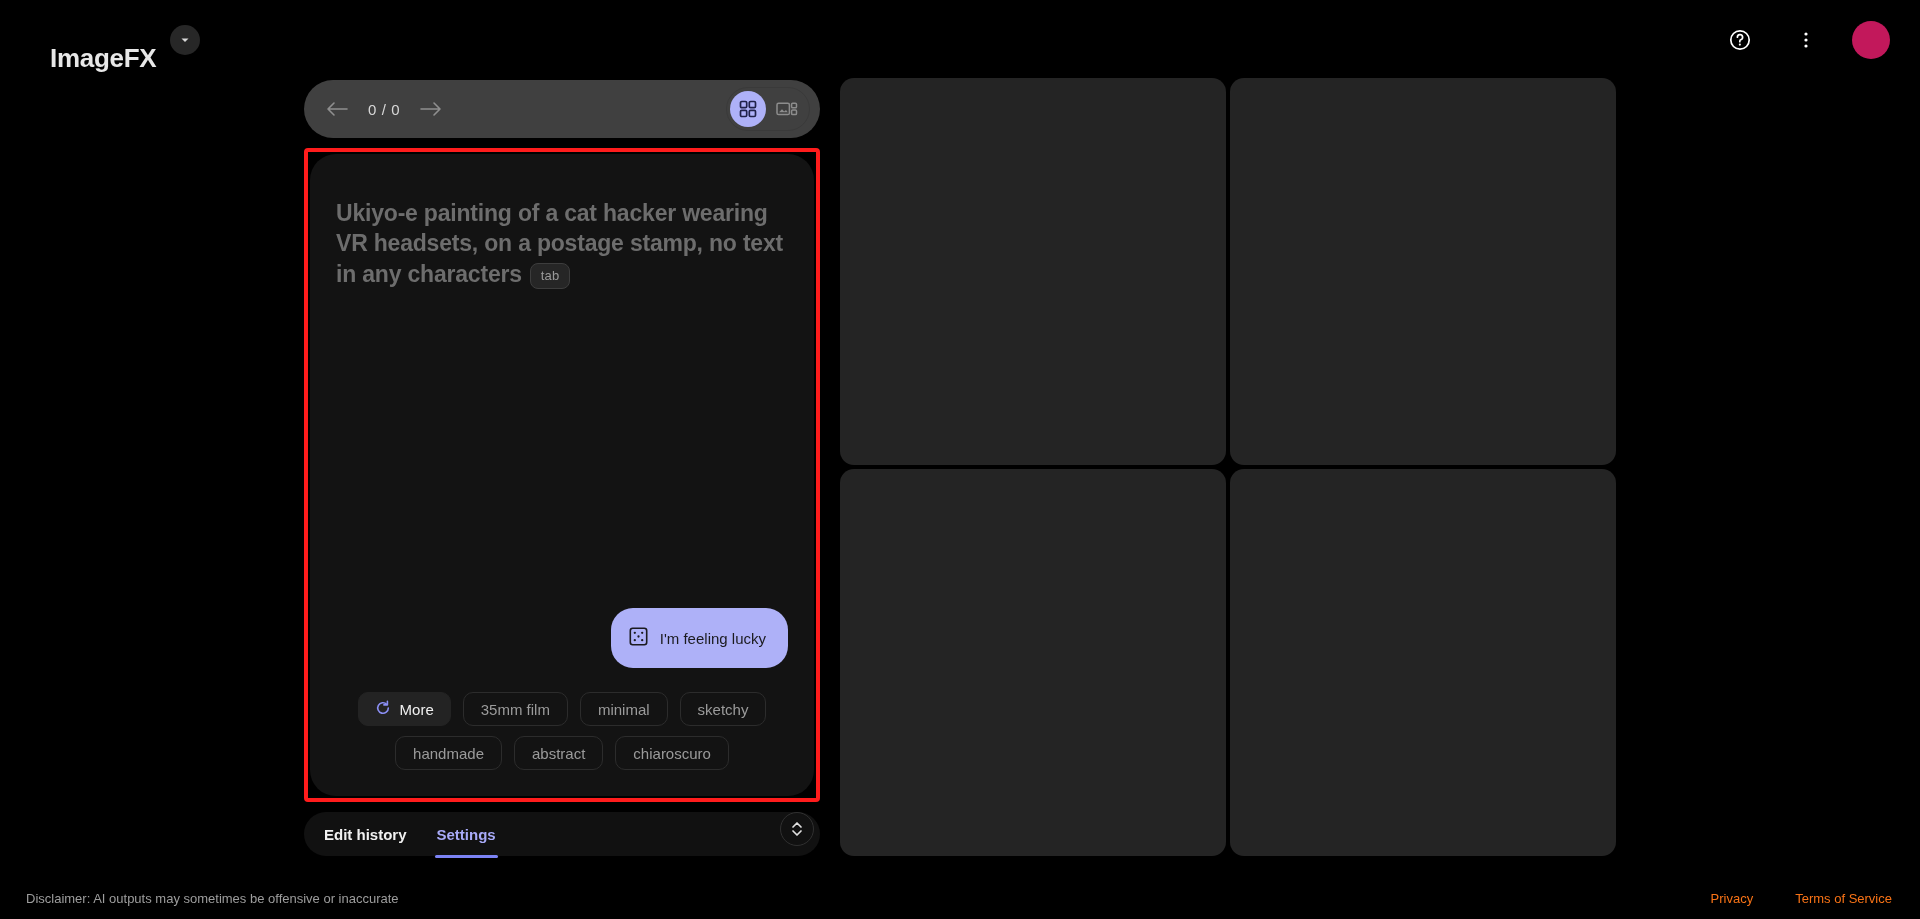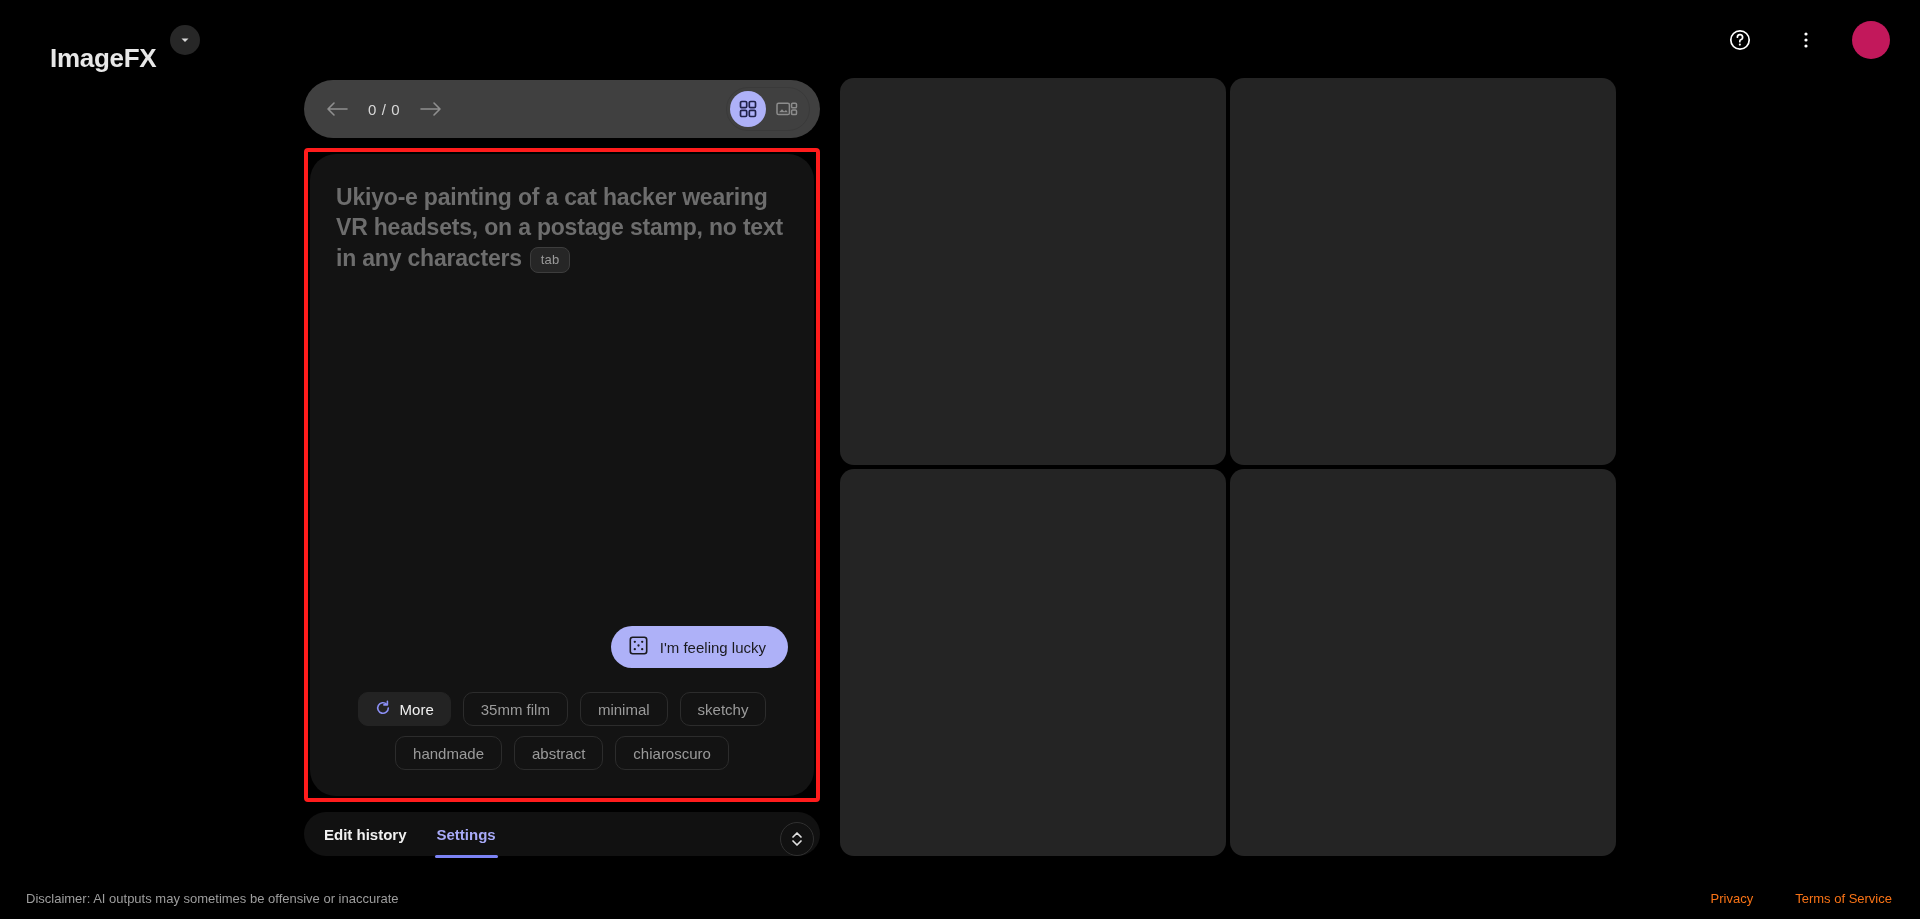--- a/index.html
+++ b/index.html
@@ -145,20 +145,21 @@
     background: #131313;
     border-radius: 26px;
     height: 642px;
     position: relative;
     display: flex;
     flex-direction: column;
   }
   .prompt-text-area {
     padding: 28px 26px 0 26px;
     flex: 1;
+    margin-top: 16px;
   }
   .prompt-text {
     font-size: 23px;
     line-height: 1.32;
     font-weight: 700;
     color: #6d6d6d;
     letter-spacing: -0.2px;
   }
   .tab-badge {
     display: inline-block;
@@ -181,21 +182,21 @@
     margin-bottom: 24px;
   }
   .lucky-btn {
     display: flex;
     align-items: center;
     gap: 12px;
     background: #aeb1f8;
     color: #1b1b1f;
     border: none;
     border-radius: 22px;
-    height: 42px;
+    height: 60px;
     padding: 0 22px 0 18px;
     font-size: 15px;
     font-family: "Liberation Sans", sans-serif;
     font-weight: 400;
     cursor: pointer;
   }
 
   .chips {
     display: flex;
     flex-wrap: wrap;
@@ -226,21 +227,21 @@
     padding: 12px 16px;
   }
 
   
   .tabs-bar {
     margin-top: 10px;
     height: 44px;
     border-radius: 22px;
     background: #111111;
     display: flex;
-    align-items: flex-end;
+    align-items: flex-start;
     justify-content: space-between;
     padding: 0 6px 0 20px;
     position: relative;
   }
   .tabs-left {
     display: flex;
     align-items: center;
     gap: 30px;
     height: 100%;
   }

